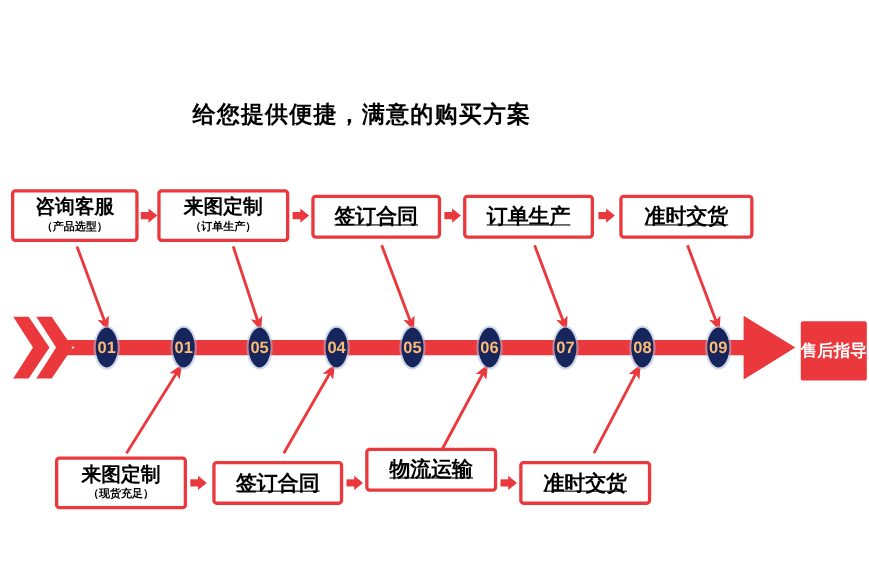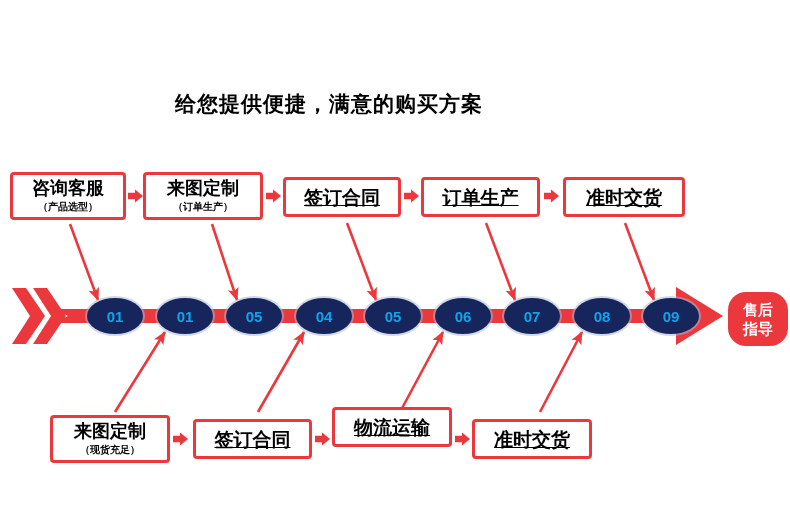--- a/index.html
+++ b/index.html
@@ -21,30 +21,30 @@
   .pbox{
     position:absolute;z-index:2;background:#ffffff;
     border:3px solid var(--red);border-radius:4px;
     display:flex;flex-direction:column;align-items:center;justify-content:center;
     color:var(--text);box-sizing:border-box;
   }
   .pbox .pbox-label{font-size:18px;font-weight:700;line-height:21px;}
   .pbox .pbox-sub{font-size:10px;font-weight:700;line-height:15px;}
   .pbox.one .pbox-label{font-size:19px;text-decoration:underline;}
   .step-circle{
-    position:absolute;z-index:3;width:56px;height:36px;border-radius:50%;
-    background:var(--navy);color:#0ea5e9;font-size:15px;font-weight:700;
+    position:absolute;z-index:3;width:20px;height:36px;border-radius:50%;
+    background:var(--navy);color:#fdba74;font-size:15px;font-weight:700;
     display:flex;align-items:center;justify-content:center;
     box-shadow:0 0 0 2px rgba(170,185,215,0.55);
     top:298px;
   }
   .end-badge{
     position:absolute;z-index:3;left:728px;top:292px;width:60px;height:54px;
-    background:var(--red);border-radius:18px;color:#ffffff;
-    display:flex;flex-direction:column;align-items:center;justify-content:center;
+    background:var(--red);border-radius:2px;color:#ffffff;
+    display:flex;flex-direction:row;align-items:center;justify-content:center;
     font-size:15px;font-weight:700;line-height:19px;
   }
 </style>
 </head>
 <body>
 
 <div class="canvas">
 
   <svg class="overlay" width="790" height="519" viewBox="0 0 790 519">
     <defs>

